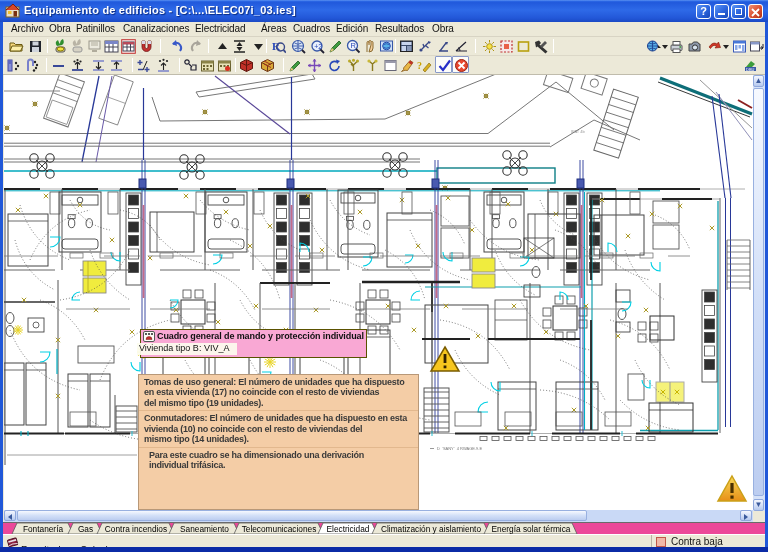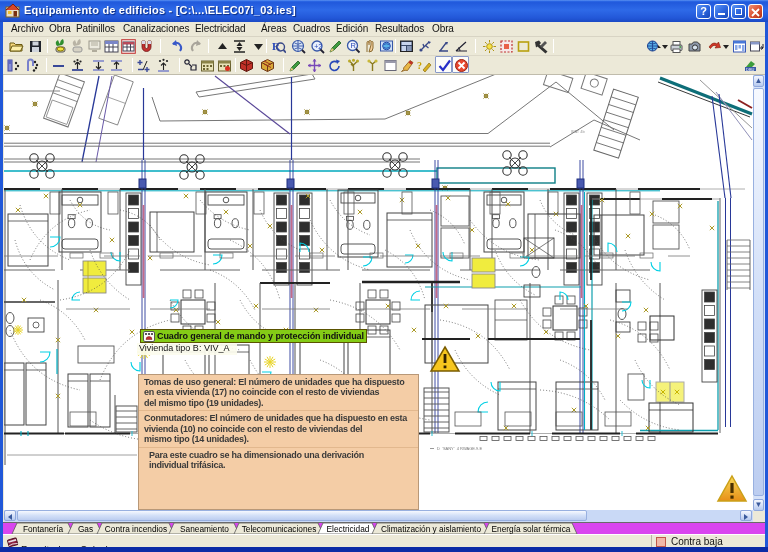--- a/index.html
+++ b/index.html
@@ -16,27 +16,27 @@
 #menubar span { position:absolute; top:1px; }
 .tbar { position:absolute; left:3px; width:762px; background:#ece9d8; }
 #tb1 { top:37px; height:19px; border-bottom:1px solid #dcd8c8;}
 #tb2 { top:56px; height:19px; border-bottom:1px solid #c0bcac;}
 #canvas { position:absolute; left:4px; top:75px; width:749px; height:436px; background:#fff; overflow:hidden; }
 #vscroll { position:absolute; left:753px; top:75px; width:12px; height:436px; background:#d6e2f8; z-index:8; }
 #hscroll { position:absolute; left:4px; top:510px; width:749px; height:12px; background:#c9d9f6; z-index:8; }
 .sbtn { position:absolute; background:linear-gradient(180deg,#f4f7fe 0%,#cfdcf6 60%,#b6c9ee 100%); border:1px solid #8fa8dc; border-radius:2px;
   color:#3a5a9c; font-size:8px; text-align:center; line-height:10px; font-weight:bold;}
 .sthumb { position:absolute; background:linear-gradient(180deg,#f6f9ff 0%,#d3e0f8 50%,#bccdf0 100%); border:1px solid #98b0e0; border-radius:2px;}
-#tabbar { position:absolute; left:3px; top:522px; width:762px; height:12px; background:#d946ef; border-top:1px solid #6a6a6a;}
+#tabbar { position:absolute; left:3px; top:522px; width:762px; height:12px; background:#ec4899; border-top:1px solid #6a6a6a;}
 #status { position:absolute; left:3px; top:534px; width:762px; height:13px; background:#ece9d8; font-size:10px; color:#111;
   border-top:1px solid #fff; }
 #frameL { position:absolute; left:0; top:22px; width:3px; height:525px; background:#2158d8; }
 #frameR { position:absolute; left:765px; top:22px; width:3px; height:525px; background:#2158d8; }
 #frameB { position:absolute; left:0; top:547px; width:768px; height:5px; background:#0b2ba6; }
-#tooltip { position:absolute; left:140px; top:329px; height:14px; background:#84cc16; border:1px solid #5a5200;
+#tooltip { position:absolute; left:140px; top:329px; height:29px; background:#f9a8d4; border:1px solid #5a5200;
   font-size:9px; font-weight:bold; color:#111; line-height:12px; padding:0 2px 0 16px; white-space:nowrap; z-index:5; letter-spacing:-0.1px;}
 #tooltip .ticon { position:absolute; left:2px; top:1px; width:12px; height:11px; }
 #vivline { position:absolute; left:137px; top:343px; width:100px; height:12px; background:rgba(252,252,238,0.92);
   font-size:9px; color:#111; z-index:5; padding-left:2px;}
 #infobox { position:absolute; left:138px; top:374px; width:281px; height:136px; background:#f4cda6; border:1px solid #b89878;
   z-index:5; font-size:9px; font-weight:bold; color:#3a3a3a; overflow:hidden; letter-spacing:-0.25px; white-space:nowrap; }
 #infobox .sec { padding:2px 4px 2.5px 5px; border-bottom:1px solid #e2b88e; line-height:10.3px; }
 #infobox .sec:last-child { border-bottom:none;padding-left:10px; }
 </style></head><body>
 <div id="win">

